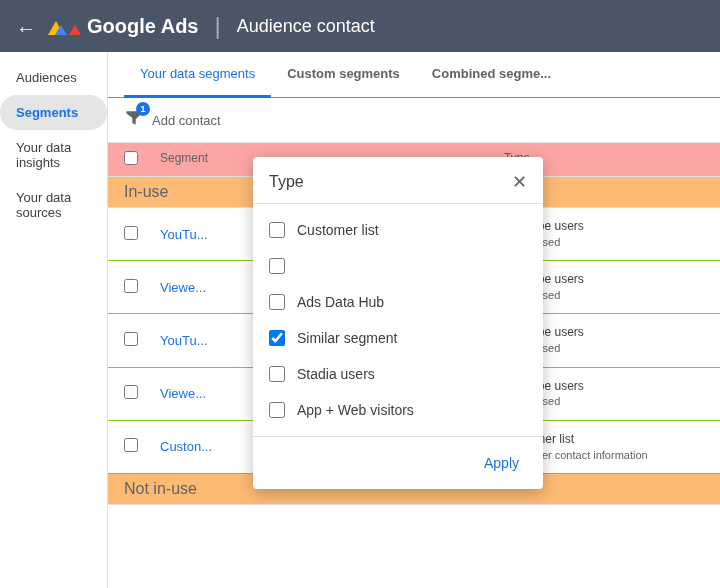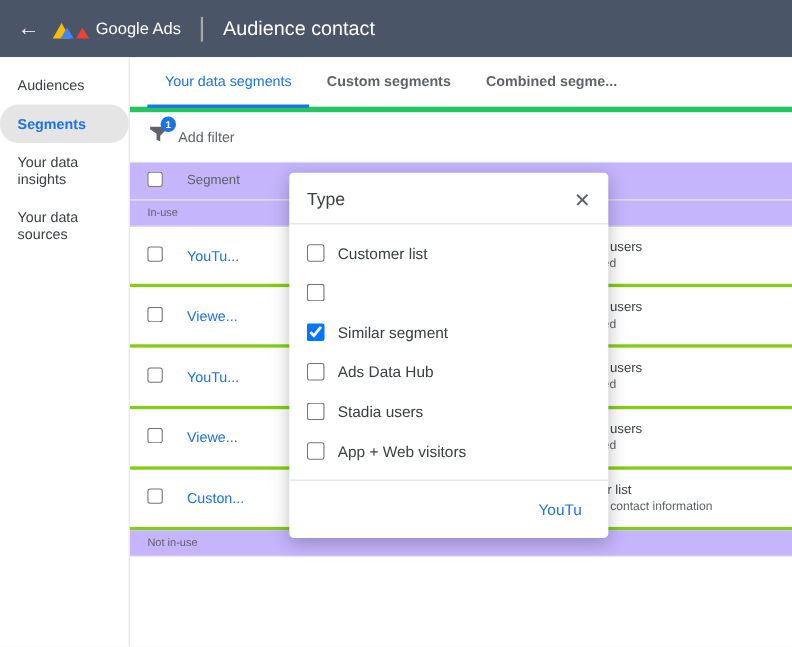--- a/index.html
+++ b/index.html
@@ -19,22 +19,22 @@
       font-size: 20px;
       cursor: pointer;
     }
     .header-logo {
       display: flex;
       align-items: center;
       gap: 6px;
     }
     .header-title {
       color: white;
-      font-size: 15px;
-      font-weight: 400;
+      font-size: 20px;
+      font-weight: 700;
     }
     .header-divider {
       color: #aaa;
       font-size: 24px;
       font-weight: 300;
       margin: 0 4px;
     }
     .header-page-title {
       color: white;
       font-size: 18px;
@@ -42,21 +42,21 @@
     }
 
     
     .main {
       display: flex;
       height: calc(588px - 52px);
     }
 
     
     .sidebar {
-      width: 118px;
+      width: 108px;
       background: white;
       border-right: 1px solid #e0e0e0;
       padding-top: 8px;
     }
     .sidebar-item {
       padding: 10px 16px;
       font-size: 13px;
       color: #3c4043;
       cursor: pointer;
     }
@@ -70,21 +70,21 @@
     
     .content {
       flex: 1;
       background: white;
       overflow: hidden;
     }
 
     
     .tabs {
       display: flex;
-      border-bottom: 5px solid #22c55e;
+      border-bottom: 1px solid #22c55e;
       padding: 0 16px;
     }
     .tab {
       padding: 14px 16px;
       font-size: 13px;
       color: #5f6368;
       cursor: pointer;
       border-bottom: 3px solid transparent;
       margin-bottom: -1px;
       font-weight: bold;
@@ -129,39 +129,39 @@
     }
 
     
     .table-header {
       display: flex;
       padding: 8px 16px;
       border-bottom: 1px solid #e0e0e0;
       font-size: 12px;
       color: #5f6368;
       font-weight: 500;
-      background: #c4b5fd;
+      background: #fca5a5;
     }
     .table-header .col-check { width: 36px; }
     .table-header .col-segment { flex: 1; }
     .table-header .col-type { width: 200px; }
 
     .table-body { overflow-y: auto; }
     .group-label {
       padding: 6px 16px;
-      font-size: 10px;
+      font-size: 16px;
       color: #5f6368;
-      background: #c4b5fd;
+      background: #fdba74;
       border-bottom: 1px solid #e0e0e0;
     }
     .table-row {
       display: flex;
       align-items: center;
       padding: 10px 16px;
-      border-bottom: 3px solid #84cc16;
+      border-bottom: 1px solid #84cc16;
       font-size: 13px;
     }
     .table-row .col-check { width: 36px; }
     .table-row .col-segment { flex: 1; color: #1a73e8; }
     .table-row .col-type { width: 200px; font-size: 12px; color: #3c4043; line-height: 1.4; }
     .type-sub { color: #5f6368; font-size: 11px; }
 
     input[type="checkbox"] {
       width: 14px;
       height: 14px;
@@ -292,21 +292,21 @@
       <div class="tab">Combined segme...</div>
     </div>
 
     <div class="filter-bar">
       <div class="filter-icon-wrap">
         <svg width="20" height="20" viewBox="0 0 24 24" fill="none">
           <path d="M3 4h18v2.586l-7 7V20l-4-2v-6.414L3 6.586V4z" fill="#5f6368"></path>
         </svg>
         <span class="filter-badge">1</span>
       </div>
-      <span class="add-filter-text">Add filter</span>
+      <span class="add-filter-text">Add contact</span>
     </div>
 
     <div class="table-header">
       <div class="col-check">
         <input type="checkbox" style="">
       </div>
       <div class="col-segment">Segment</div>
       <div class="col-type">Type</div>
     </div>
 
@@ -371,39 +371,39 @@
         <label class="dropdown-item">
           <input type="checkbox" style="">
           <span>Customer list</span>
         </label>
 
         <label class="dropdown-item">
           <input type="checkbox" style="">
         </label>
 
         <label class="dropdown-item">
+          <input type="checkbox" style="">
+          <span>Ads Data Hub</span>
+        </label>
+
+        <label class="dropdown-item">
           <input type="checkbox" checked="" style="">
           <span>Similar segment</span>
         </label>
 
         <label class="dropdown-item">
           <input type="checkbox" style="">
-          <span>Ads Data Hub</span>
-        </label>
-
-        <label class="dropdown-item">
-          <input type="checkbox" style="">
           <span>Stadia users</span>
         </label>
 
         <label class="dropdown-item">
           <input type="checkbox" style="">
           <span>App + Web visitors</span>
         </label>
 
       </div>
       <div class="dropdown-footer">
-        <button class="apply-btn">YouTu</button>
+        <button class="apply-btn">Apply</button>
       </div>
     </div>
 
   </div>
 </div>
 
 </body></html>

